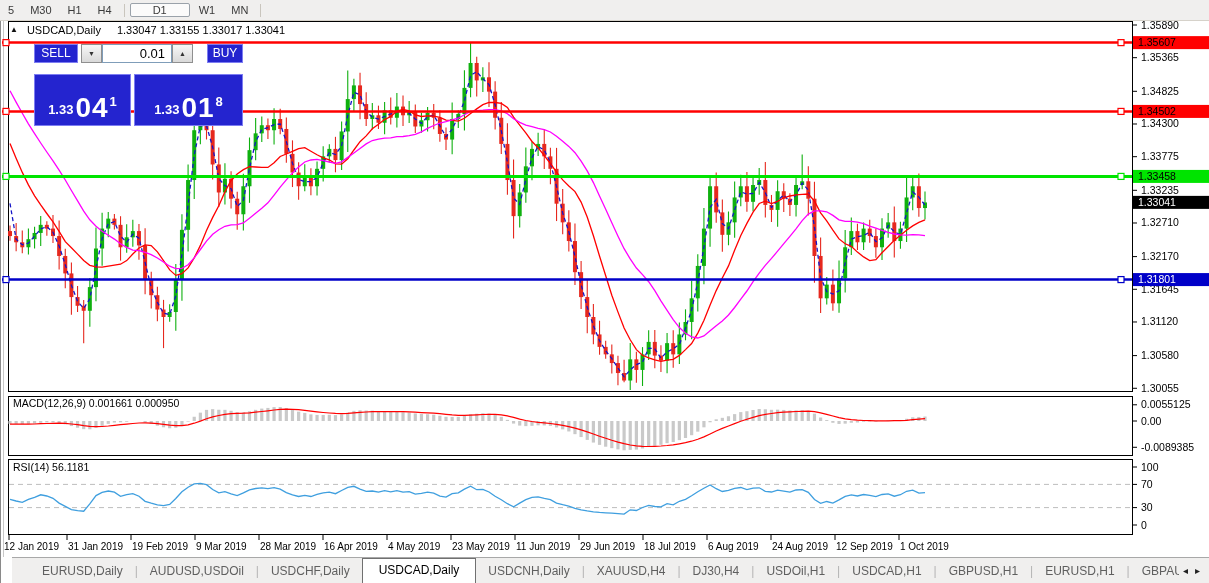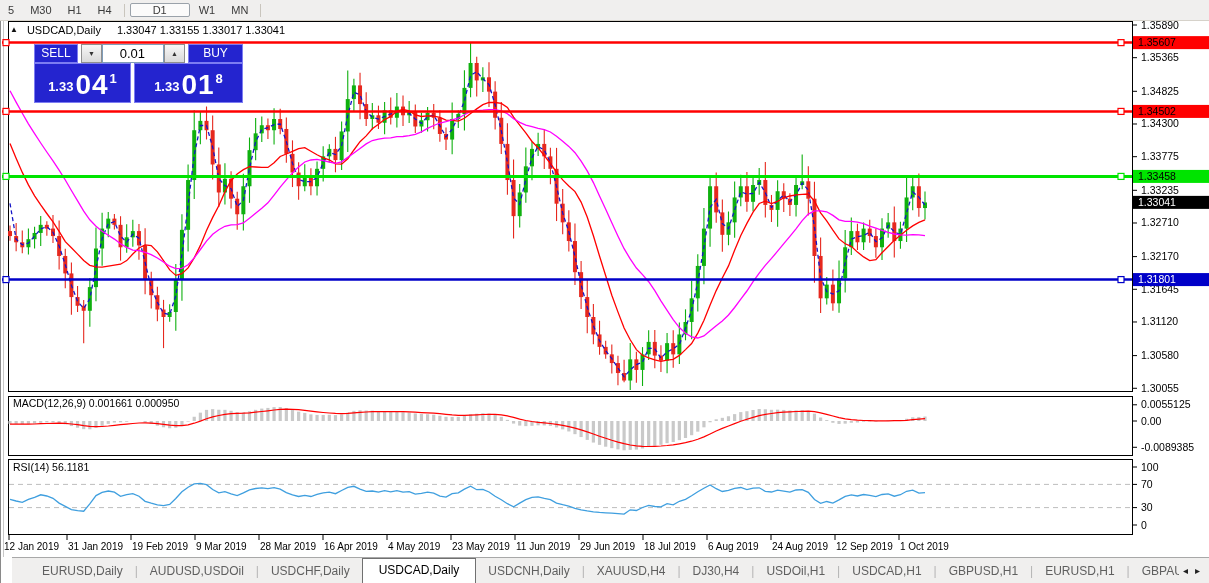--- a/index.html
+++ b/index.html
@@ -18,27 +18,27 @@
   #title-sym{margin-right:16px}
   
   #svg{position:absolute;left:0;top:0;z-index:1}
   
   #trade-panel{position:absolute;left:34px;top:44px;width:209px;z-index:2;
                font-family:"Liberation Sans",sans-serif}
   #tp-row1{display:flex;height:19px}
   .tp-btn{background:#2424cf;border:1px solid #7d7df2;color:#fff;font-size:12px;
           text-align:center;line-height:17px;box-sizing:border-box}
   #sell-btn{width:44px}
-  #buy-btn{width:55px;margin-left:3px}
+  #buy-btn{width:36px;margin-left:14px}
   .spin{width:21px;background:linear-gradient(#f7f7f7,#d9d9d9);border:1px solid #8f8f8f;
         box-sizing:border-box;font-size:7px;color:#333;text-align:center;line-height:17px}
   #spin-down{margin-left:3px}
   #vol-box{flex:1;background:#fff;border:1px solid #7f9db9;box-sizing:border-box;
-           font-size:13px;color:#000;text-align:right;padding-right:18px;line-height:17px}
-  #tp-row2{display:flex;height:40px;margin-top:0}
+           font-size:13px;color:#000;text-align:right;padding-right:6px;line-height:17px}
+  #tp-row2{display:flex;height:52px;margin-top:11px}
   .px-box{background:#2424cf;border:1px solid #7d7df2;color:#fff;display:flex;
           align-items:flex-end;justify-content:center;box-sizing:border-box;padding-bottom:2px}
   #sell-px{width:97px}
   #buy-px{width:109px;margin-left:3px}
   .px-small{font-size:13px;font-weight:bold;margin-right:2px;line-height:26px}
   .px-big{font-size:28px;font-weight:bold;line-height:30px;letter-spacing:1px}
   .px-sup{font-size:13px;font-weight:bold;position:relative;top:-14px;margin-left:1px}
   
   #tabs{position:absolute;left:12px;right:0;bottom:0;height:25px;background:#f0efee;
         border-top:1px solid #a8a8a8;display:flex;align-items:flex-end;z-index:4;

